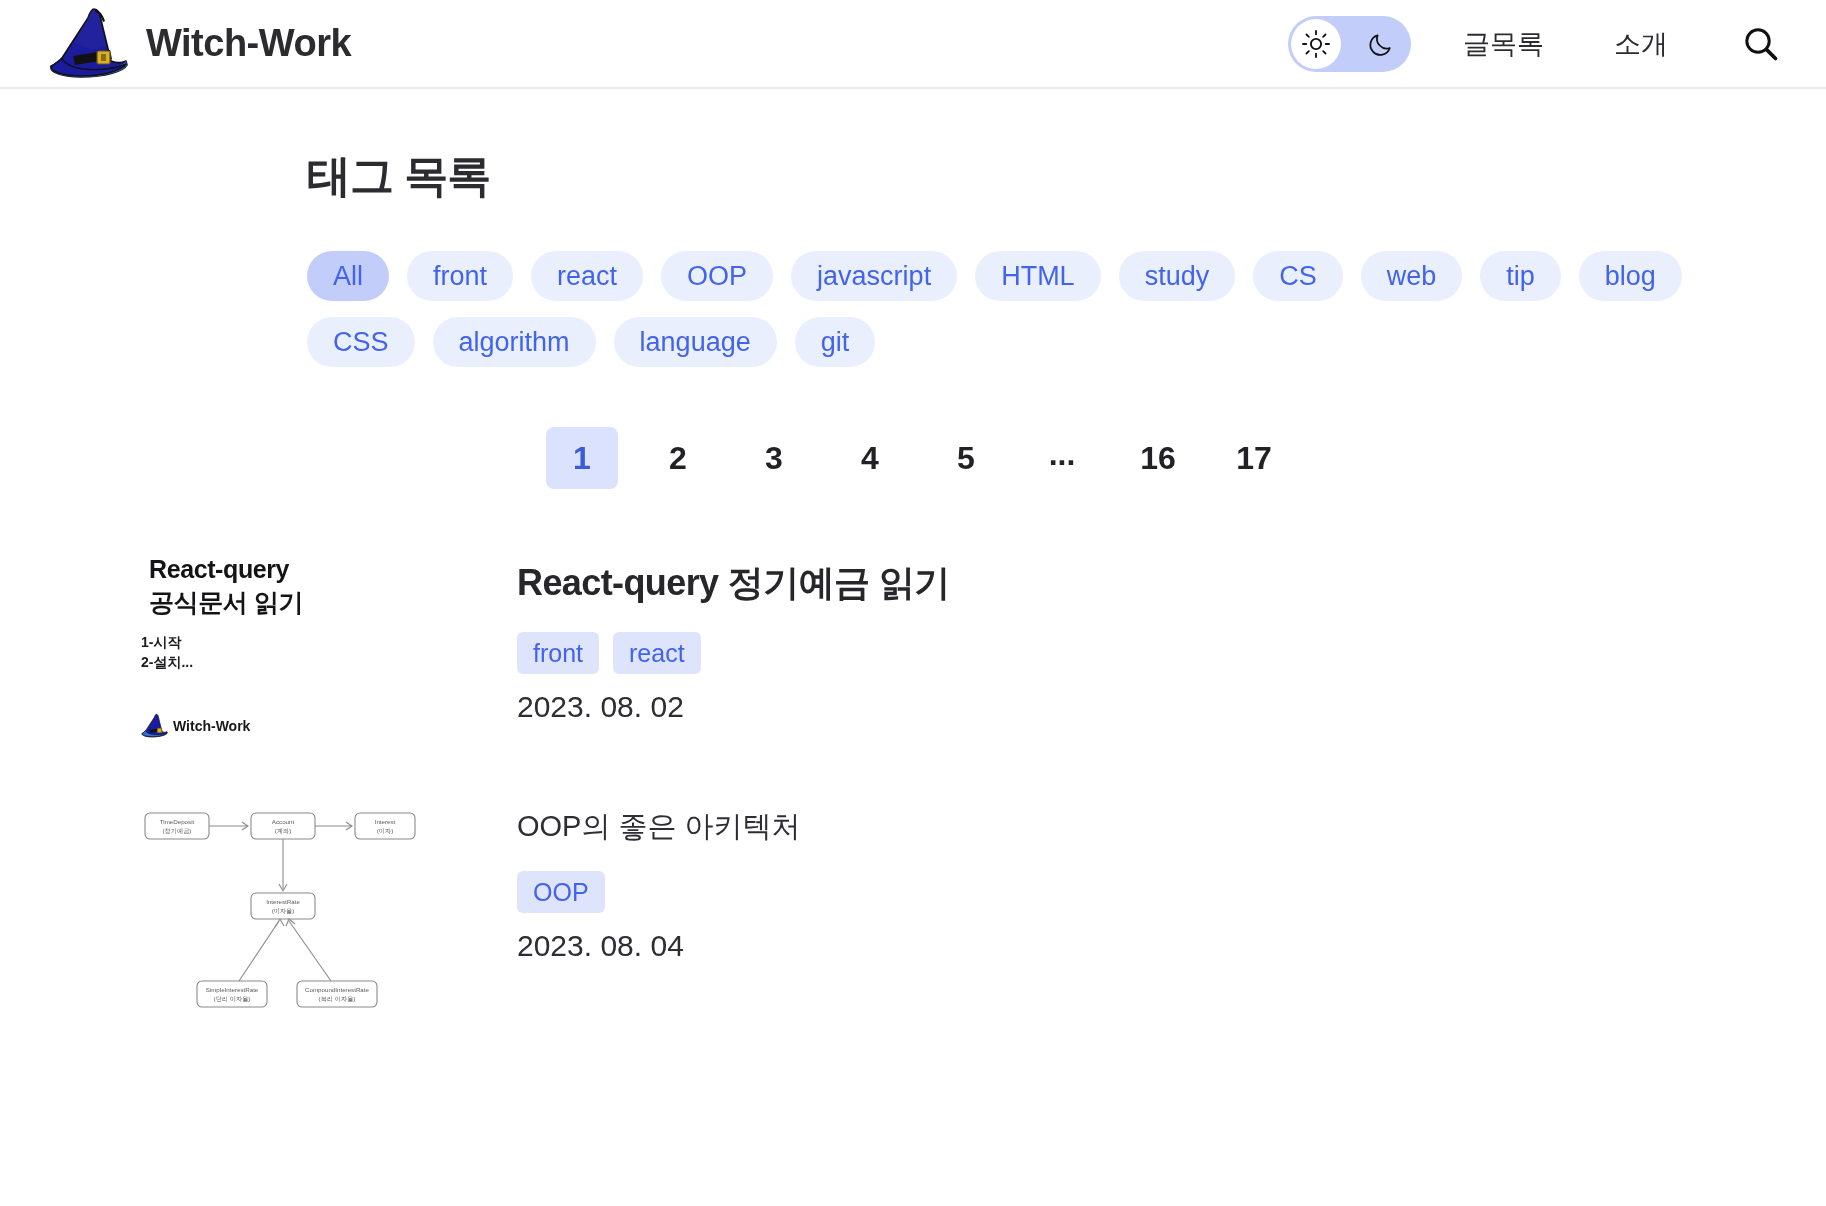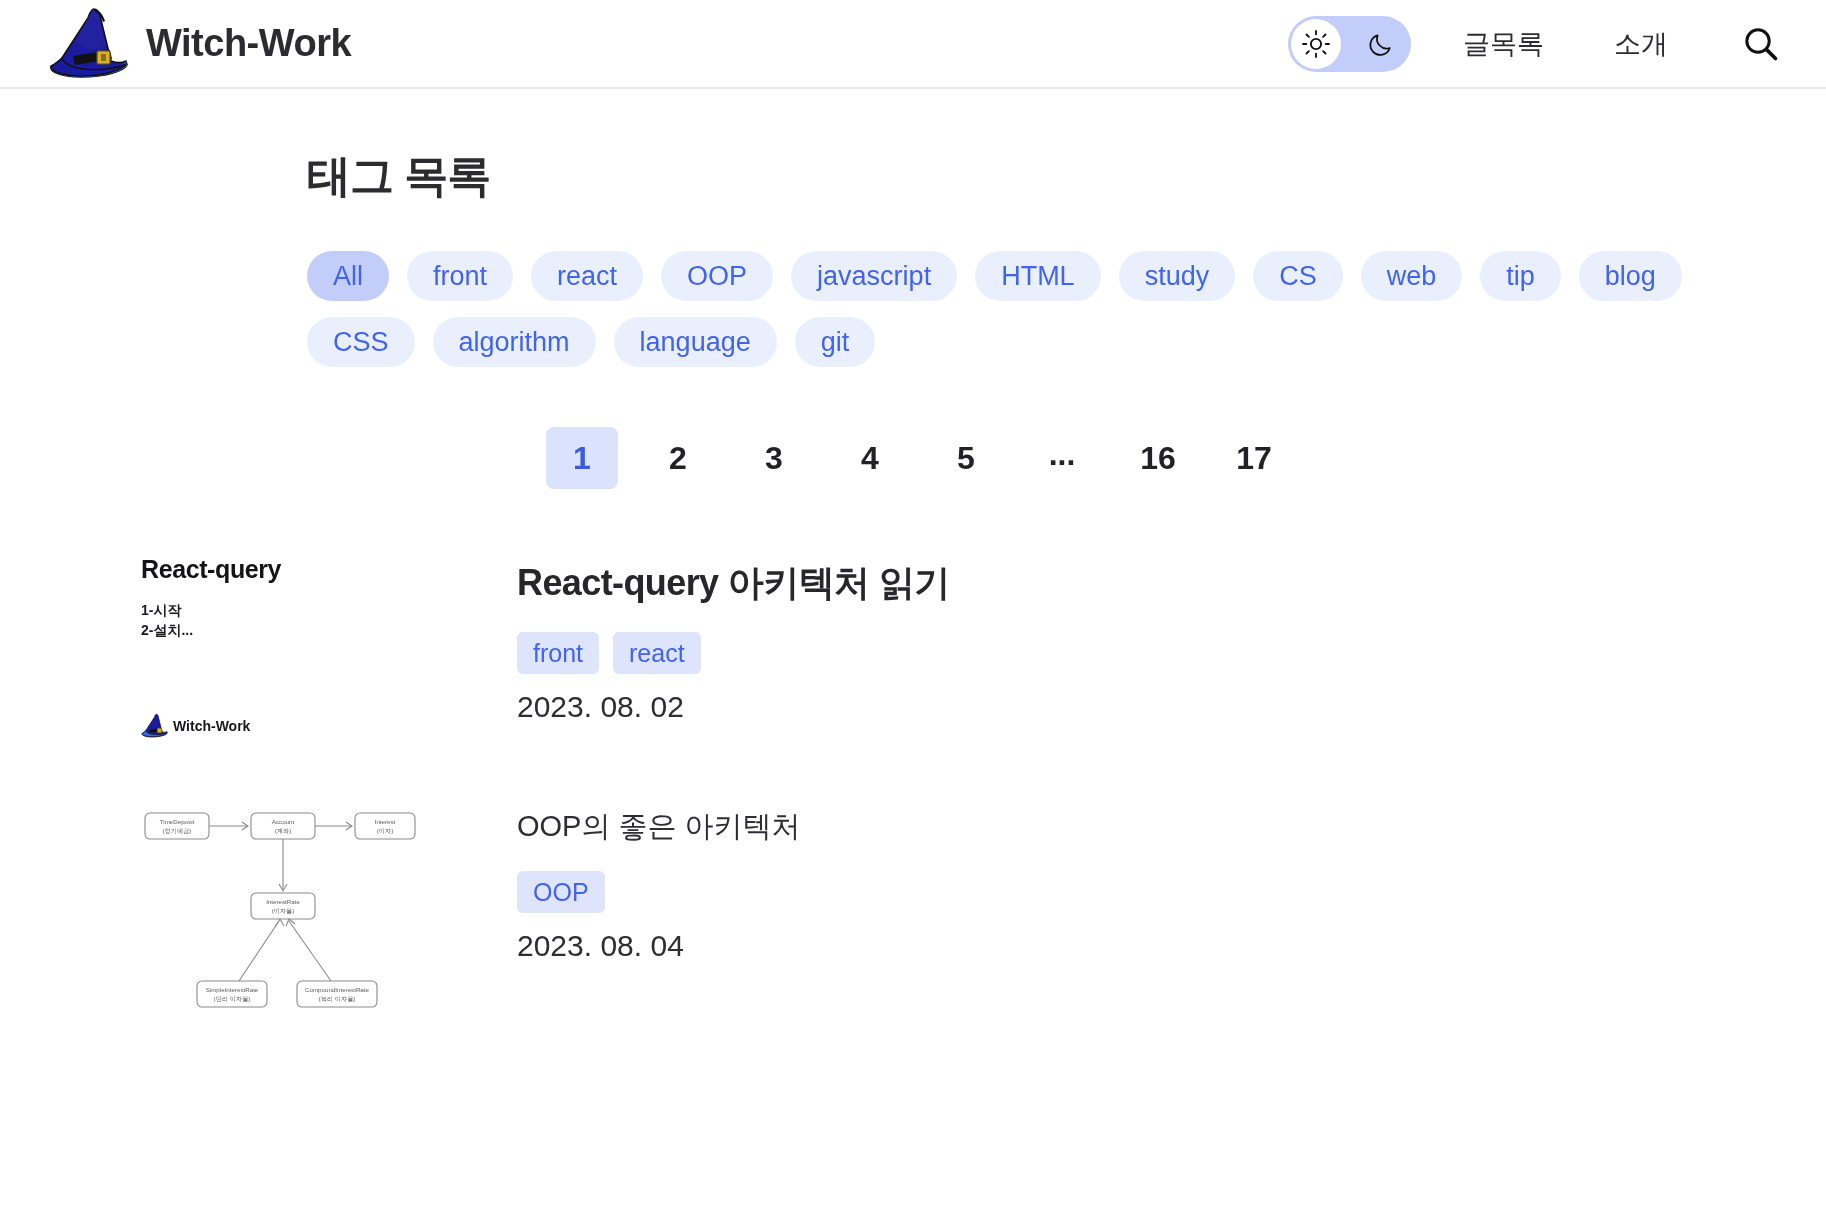--- a/index.html
+++ b/index.html
@@ -243,20 +243,21 @@
     background: #ffffff;
     position: relative;
     overflow: hidden;
   }
   .thumb-card-title {
     font-size: 25px;
     font-weight: 700;
     color: #141416;
     line-height: 1.3;
     letter-spacing: -0.4px;
+    margin-left: 8px;
   }
   .thumb-card-sub {
     font-size: 14px;
     font-weight: 600;
     color: #1b1b1f;
     line-height: 1.45;
     margin-top: 14px;
   }
   .thumb-card-footer {
     position: absolute;
@@ -368,38 +369,39 @@
       <a class="page-num" href="#">17</a>
     </nav>
 
     <section class="post-list">
 
       <a class="post-item" href="#">
         <div class="post-thumb">
           <div class="thumb-card">
             <div class="thumb-card-title">
               <div>React-query</div>
+              <div>공식문서 읽기</div>
             </div>
             <div class="thumb-card-sub">
               <div>1-시작</div>
               <div>2-설치...</div>
             </div>
             <div class="thumb-card-footer">
               <svg width="28" height="26" viewBox="0 0 84 76">
                 <path d="M46 3 C44 3 42 6 40 12 L14 52 C10 57 6 59 3 60 L3 62 C3 66 14 71 33 71 C58 71 76 65 79 59 L78 55 C74 57 68 57 63 55 L53 14 C52 7 50 3 46 3 Z" fill="#1b1b9e" stroke="#111" stroke-width="2" stroke-linejoin="round"></path>
                 <path d="M14 52 C9 57 4 59 3 61 C3 65 14 70 33 70 C56 70 74 64 78 58 C70 62 52 65 35 63 C22 61 16 57 14 52 Z" fill="#2f6fe0" stroke="#111" stroke-width="2" stroke-linejoin="round"></path>
                 <path d="M25 50 L62 44 L64 53 L27 59 Z" fill="#111"></path>
                 <rect x="49" y="45" width="13" height="13" rx="1.5" fill="#d8b02a" stroke="#6b5410" stroke-width="1.4"></rect>
               </svg>
               <span>Witch-Work</span>
             </div>
           </div>
         </div>
         <div class="post-body">
-          <h2 class="post-title">React-query 아키텍처 읽기</h2>
+          <h2 class="post-title">React-query 정기예금 읽기</h2>
           <div class="post-tags">
             <span class="post-tag">front</span>
             <span class="post-tag">react</span>
           </div>
           <div class="post-date">2023. 08. 02</div>
         </div>
       </a>
 
       <a class="post-item" href="#">
         <div class="post-thumb">

